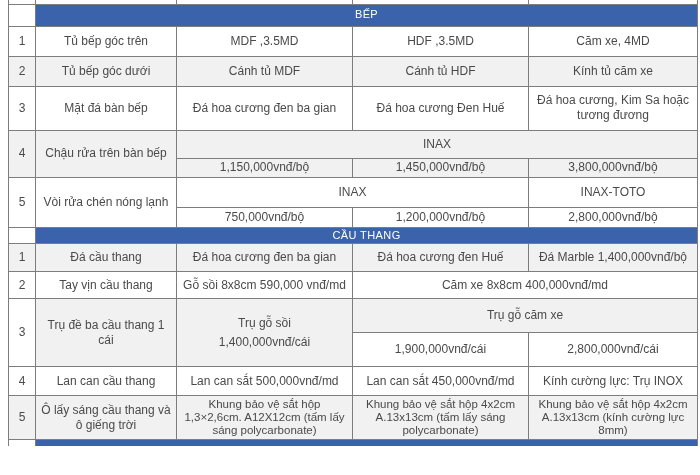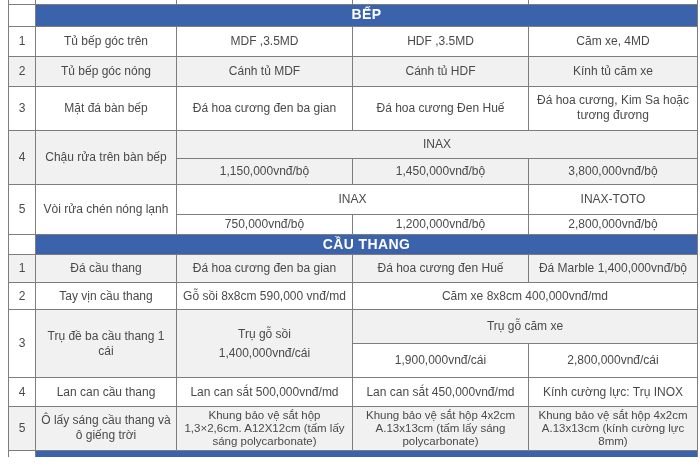--- a/index.html
+++ b/index.html
@@ -22,21 +22,21 @@
   }
   td{
     border:1px solid var(--border);
     text-align:center;vertical-align:middle;
     padding:1px 5px;line-height:1.25;
     overflow:hidden;background:#ffffff;
   }
   tr.spacer td{border-top:none;background:#ffffff;}
   td.hdr{
     background:var(--header-bg);color:var(--header-text);
-    font-weight:bold;font-size:14px;letter-spacing:.4px;
+    font-weight:normal;font-size:11px;letter-spacing:.4px;
   }
   td.g{background:var(--alt-bg);}
   td.num{padding:1px 2px;}
   td.small{font-size:11.5px;line-height:1.12;padding:2px 3px;}
   td.twoline div{margin:4px 0;}
   .partial td{border-bottom:none;}
 </style>
 </head>
 <body>
 
@@ -67,40 +67,40 @@
   <tr style="height:30px">
     <td class="num">1</td>
     <td>Tủ bếp góc trên</td>
     <td>MDF ,3.5MD</td>
     <td>HDF ,3.5MD</td>
     <td>Căm xe, 4MD</td>
   </tr>
 
   <tr style="height:30px">
     <td class="num g">2</td>
-    <td class="g">Tủ bếp góc nóng</td>
+    <td class="g">Tủ bếp góc dưới</td>
     <td class="g">Cánh tủ MDF</td>
     <td class="g">Cánh tủ HDF</td>
     <td class="g">Kính tủ căm xe</td>
   </tr>
 
   <tr style="height:44px">
     <td class="num">3</td>
     <td>Mặt đá bàn bếp</td>
     <td>Đá hoa cương đen ba gian</td>
     <td>Đá hoa cương Đen Huế</td>
     <td>Đá hoa cương, Kim Sa hoặc tương đương</td>
   </tr>
 
   <tr style="height:28px">
     <td class="num g" rowspan="2">4</td>
     <td class="g" rowspan="2">Chậu rửa trên bàn bếp</td>
     <td class="g" colspan="3">INAX</td>
   </tr>
-  <tr style="height:26px">
+  <tr style="height:19px">
     <td class="g">1,150,000vnđ/bộ</td>
     <td class="g">1,450,000vnđ/bộ</td>
     <td class="g">3,800,000vnđ/bộ</td>
   </tr>
 
   <tr style="height:30px">
     <td class="num" rowspan="2">5</td>
     <td rowspan="2">Vòi rửa chén nóng lạnh</td>
     <td colspan="2">INAX</td>
     <td>INAX-TOTO</td>

